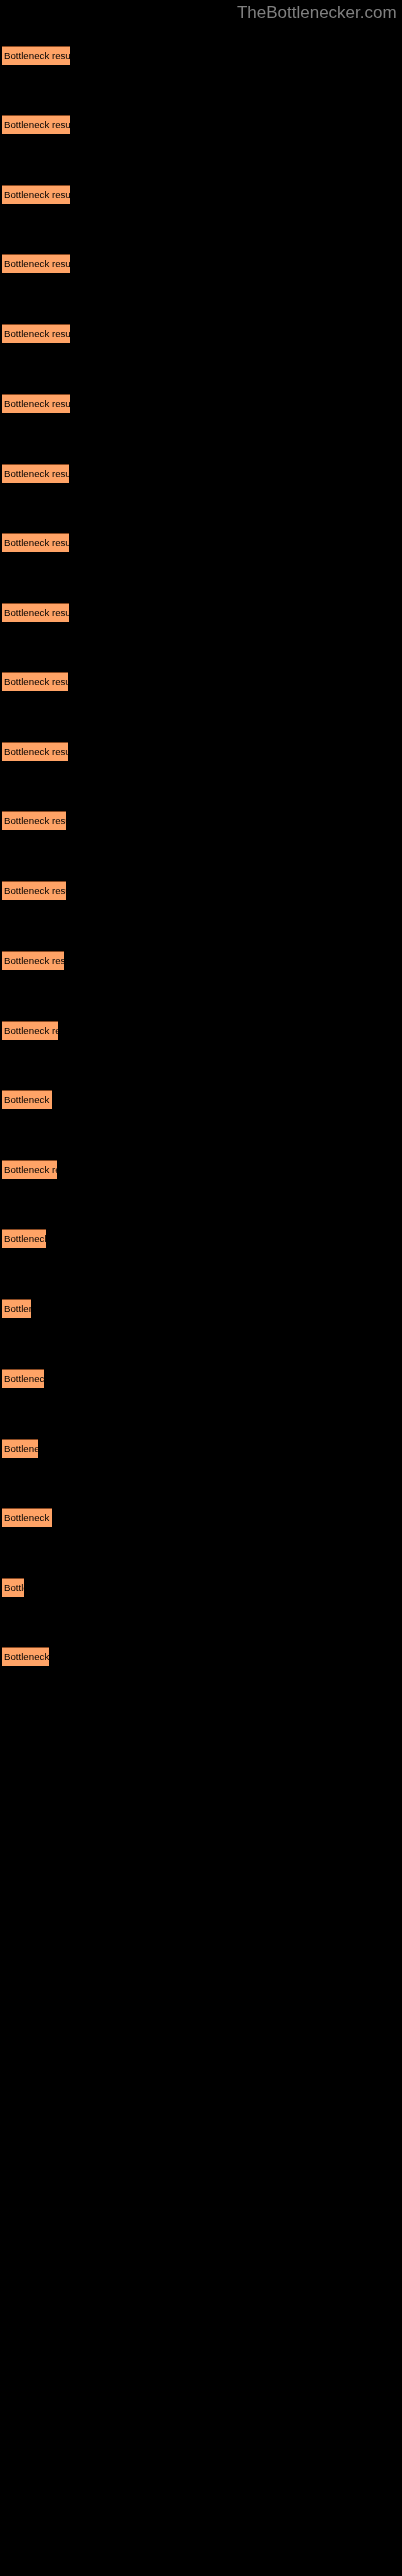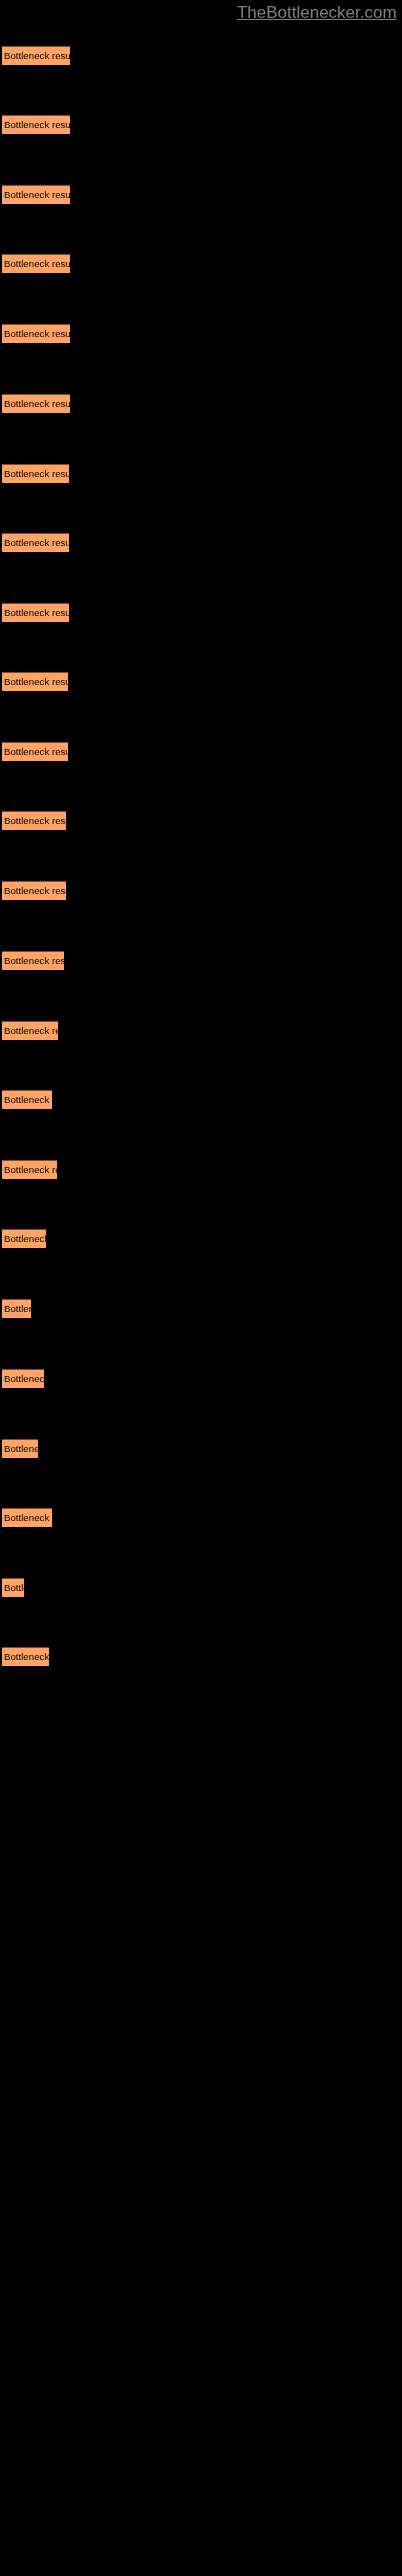--- a/index.html
+++ b/index.html
@@ -18,21 +18,20 @@
   .site-title {
     position: absolute;
     top: 1.6px;
     right: 6.4px;
     color: #808080;
     font-size: 17px;
     font-family: "Liberation Sans", sans-serif;
     letter-spacing: 0px;
     white-space: nowrap;
     line-height: 21px;
-    text-decoration: underline;
   }
 
   .chart {
     position: absolute;
     left: 0;
     top: 0;
     width: 403px;
     height: 2576px;
   }
 

